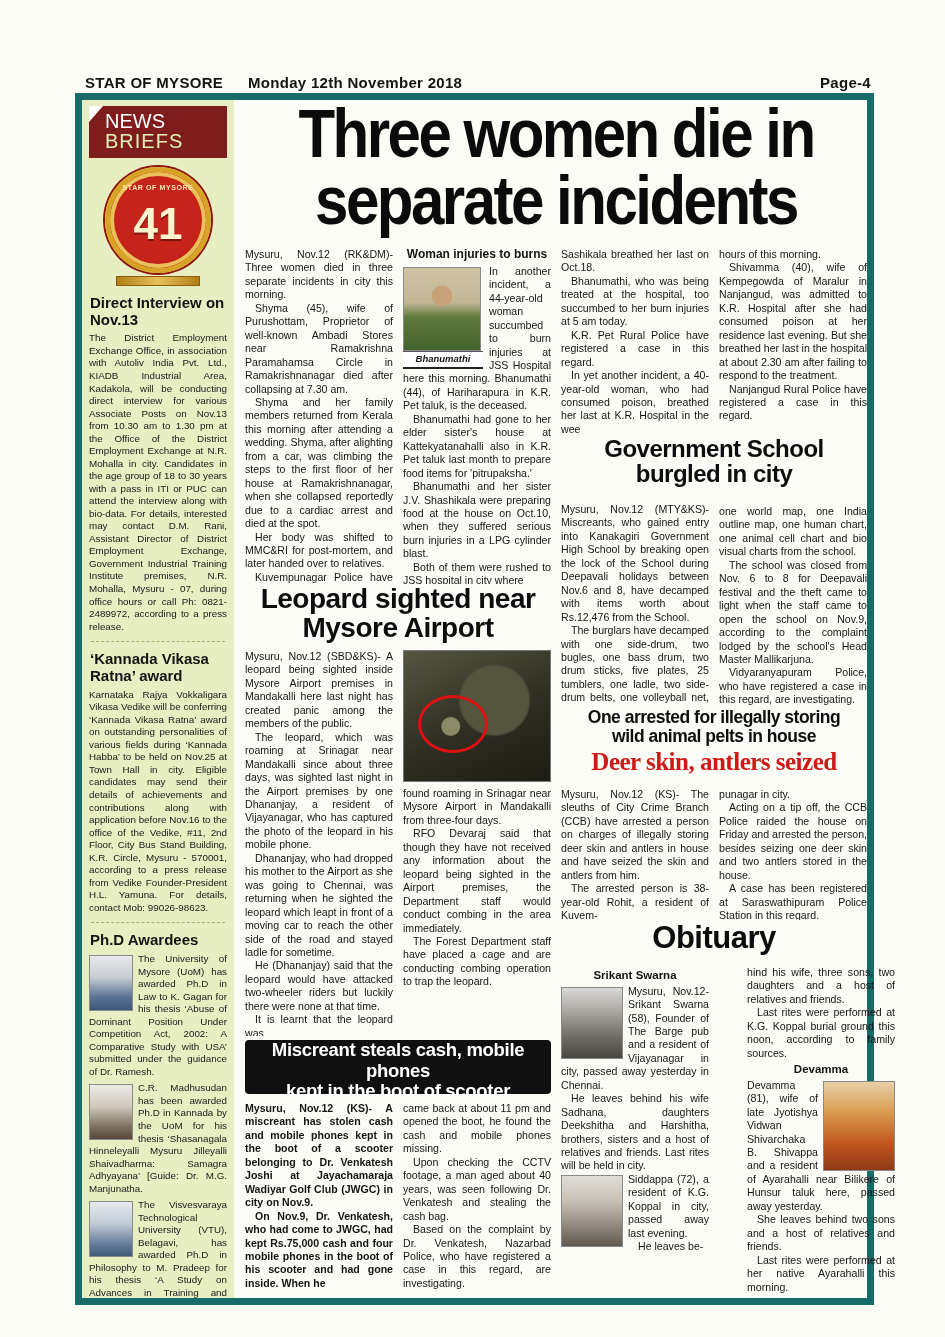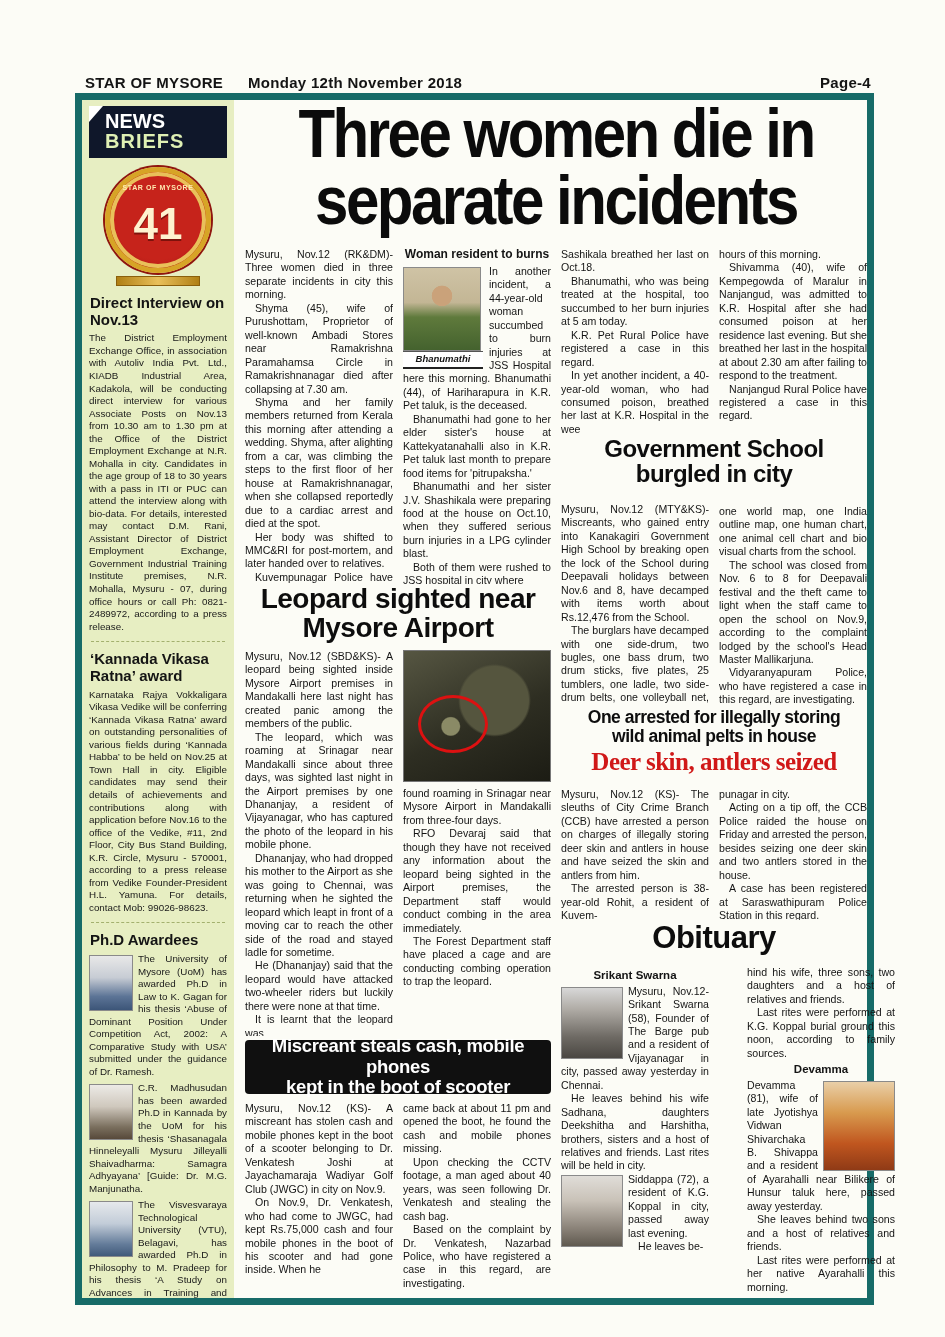--- a/index.html
+++ b/index.html
@@ -11,21 +11,21 @@
   .hdr { position:absolute; top:74px; font-size:15px; font-weight:bold; letter-spacing:.3px; }
   .hdr-left { left:85px; }
   .hdr-date { left:248px; }
   .hdr-page { right:74px; }
 
   
   .frame { position:absolute; left:75px; top:93px; width:799px; height:1212px; border:7px solid #176b68; }
 
   
   .sidebar { position:absolute; left:82px; top:100px; width:152px; height:1198px; background:#e7eec2; padding:6px 7px; overflow:hidden; }
-  .badge { position:relative; background:#0f172a; color:#fff; padding:5px 6px 6px 16px; font-weight:bold; font-size:20px; line-height:1.02; }
+  .badge { position:relative; background:#7f1d1d; color:#fff; padding:5px 6px 6px 16px; font-weight:normal; font-size:20px; line-height:1.02; }
   .badge::before { content:""; position:absolute; left:0; top:0; width:0; height:0; border-left:14px solid #ffffff; border-bottom:16px solid transparent; }
   .badge .b2 { color:#dff0b4; letter-spacing:1px; }
   .logo-wrap { text-align:center; margin:9px 0 4px; }
   .logo-circle { position:relative; width:106px; height:106px; margin:0 auto; border-radius:50%;
     background: radial-gradient(circle at 50% 45%, #c6231b 0 62%, #9e1710 100%);
     border:5px solid #d7a426; box-shadow: 0 0 0 2px #8f150e, inset 0 0 0 4px #e9c05a;
     display:flex; align-items:center; justify-content:center; }
   .logo-arc { position:absolute; top:12px; left:0; right:0; font-size:7px; font-weight:bold; color:#ffe9b0; letter-spacing:.6px; }
   .logo-num { font-size:44px; font-weight:bold; color:#fff2cf; text-shadow:0 2px 0 #7e120c; margin-top:8px; }
   .logo-ribbon { width:84px; height:10px; margin:3px auto 0; background:linear-gradient(90deg,#b07f14,#e9c05a 50%,#b07f14); border:1px solid #8a5f0c; }
@@ -44,21 +44,21 @@
   .sec-headline { position:absolute; text-align:center; font-weight:bold; line-height:1.04; letter-spacing:-.5px; color:#0d0d0d; }
   .hl-gs { left:561px; top:437px; width:306px; font-size:24px; }
   .hl-leo { left:245px; top:584px; width:306px; font-size:28px; }
   .hl-obit { left:561px; top:922px; width:306px; font-size:31px; }
   .hl-deer-kicker { left:561px; top:708px; width:306px; font-size:17.5px; line-height:1.1; }
   .hl-deer { left:561px; top:749px; width:306px; font-size:25px; font-family:"Liberation Serif", serif; color:#d01818; }
   .subhead { text-align:center; font-weight:bold; font-size:12px; line-height:1.15; margin-bottom:3px; }
 
   
   .banner { position:absolute; left:245px; top:1040px; width:306px; height:54px; background:#101010; color:#fff;
-    border-radius:4px; display:flex; flex-direction:column; align-items:center; justify-content:center;
+    border-radius:4px; display:flex; flex-direction:column; align-items:center; justify-content:flex-start;
     font-weight:bold; font-size:18.5px; line-height:1.12; letter-spacing:-.3px; text-align:center; }
 
   
   .float-l { float:left; margin:2px 6px 2px 0; }
   .w80 { width:80px; }
   .ph { border:1px solid #8a8a8a; }
   .ph-bhanu { width:78px; height:84px;
     background:
       radial-gradient(circle at 50% 34%, #caa27a 0 15%, rgba(0,0,0,0) 16%),
       linear-gradient(180deg, #cfc3a5 0%, #c3b695 42%, #5f7a3c 60%, #44622e 100%); }
@@ -140,21 +140,21 @@
 
   <div class="col" style="left:245px; top:248px; height:336px;">
       <p>Mysuru, Nov.12 (RK&amp;DM)- Three women died in three separate incidents in city this morning.</p>
       <p>Shyma (45), wife of Purushottam, Proprietor of well-known Ambadi Stores near Ramakrishna Paramahamsa Circle in Ramakrishnanagar died after collapsing at 7.30 am.</p>
       <p>Shyma and her family members returned from Kerala this morning after attending a wedding. Shyma, after alighting from a car, was climbing the steps to the first floor of her house at Ramakrishnanagar, when she collapsed reportedly due to a cardiac arrest and died at the spot.</p>
       <p>Her body was shifted to MMC&amp;RI for post-mortem, and later handed over to relatives.</p>
       <p>Kuvempunagar Police have registered a case in this regard.</p>
     </div>
 
   <div class="col" style="left:403px; top:248px; height:336px;">
-    <div class="subhead">Woman resident to burns</div>
+    <div class="subhead">Woman injuries to burns</div>
     <div class="float-l w80">
       <div class="ph ph-bhanu"></div>
       <div class="ph-cap">Bhanumathi</div>
     </div>
     <div>
         <p>In another incident, a 44-year-old woman succumbed to burn injuries at JSS Hospital here this morning. Bhanumathi (44), of Hariharapura in K.R. Pet taluk, is the deceased.</p>
         <p>Bhanumathi had gone to her elder sister's house at Kattekyatanahalli also in K.R. Pet taluk last month to prepare food items for 'pitrupaksha.'</p>
         <p>Bhanumathi and her sister J.V. Shashikala were preparing food at the house on Oct.10, when they suffered serious burn injuries in a LPG cylinder blast.</p>
         <p>Both of them were rushed to JSS hospital in city where</p>
       </div>
@@ -250,21 +250,21 @@
         <p>found roaming in Srinagar near Mysore Airport in Mandakalli from three-four days.</p>
         <p>RFO Devaraj said that though they have not received any information about the leopard being sighted in the Airport premises, the Department staff would conduct combing in the area immediately.</p>
         <p>The Forest Department staff have placed a cage and are conducting combing operation to trap the leopard.</p>
       </div>
   </div>
 
   <div class="banner">
     <div>Miscreant steals cash, mobile phones</div>
     <div>kept in the boot of scooter</div>
   </div>
-  <div class="col" style="left:245px; top:1102px; height:194px;">
+  <div class="col" style="left:245px; top:1102px; height:194px;font-weight:bold;">
       <p>Mysuru, Nov.12 (KS)- A miscreant has stolen cash and mobile phones kept in the boot of a scooter belonging to Dr. Venkatesh Joshi at Jayachamaraja Wadiyar Golf Club (JWGC) in city on Nov.9.</p>
       <p>On Nov.9, Dr. Venkatesh, who had come to JWGC, had kept Rs.75,000 cash and four mobile phones in the boot of his scooter and had gone inside. When he</p>
     </div>
   <div class="col" style="left:403px; top:1102px; height:194px;">
       <p>came back at about 11 pm and opened the boot, he found the cash and mobile phones missing.</p>
       <p>Upon checking the CCTV footage, a man aged about 40 years, was seen following Dr. Venkatesh and stealing the cash bag.</p>
       <p>Based on the complaint by Dr. Venkatesh, Nazarbad Police, who have registered a case in this regard, are investigating.</p>
     </div>
 
 </div>

